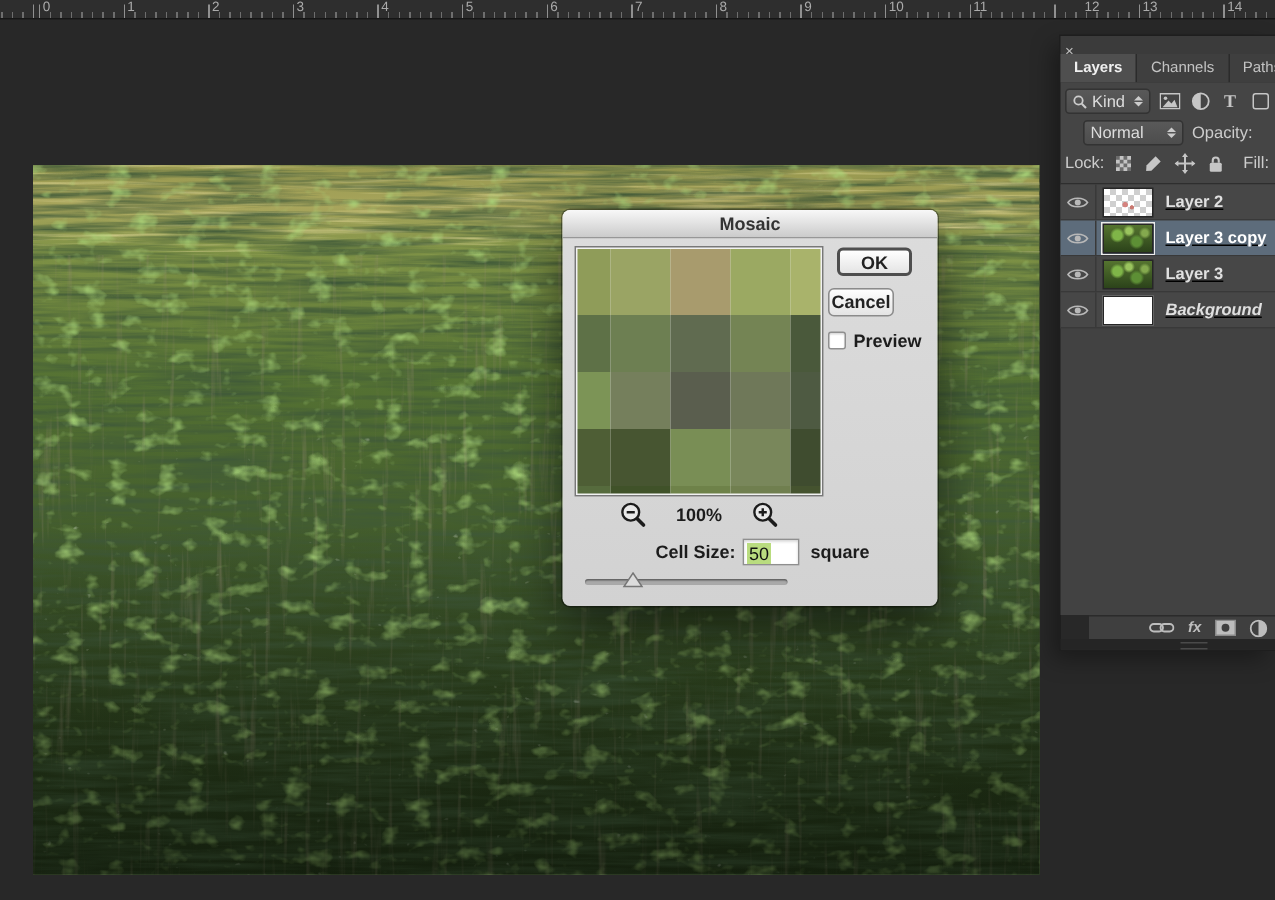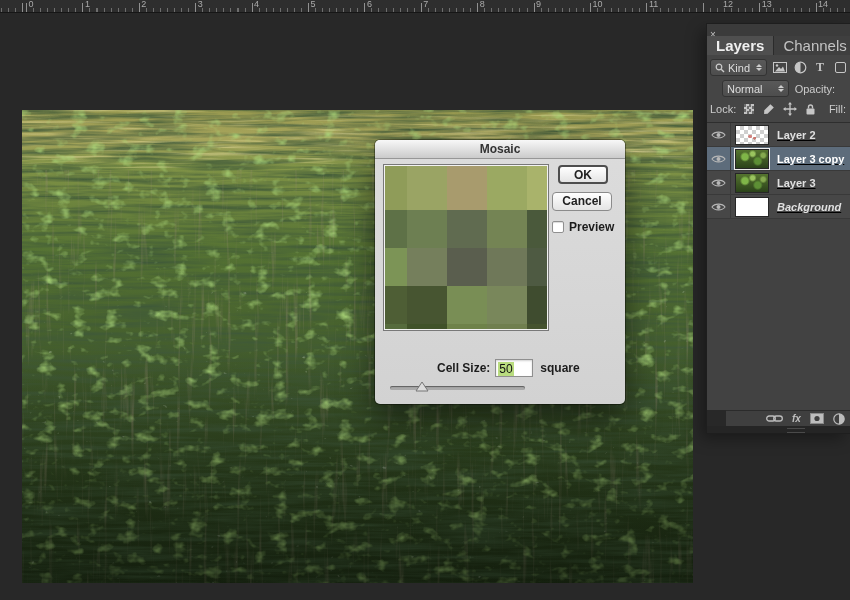--- a/index.html
+++ b/index.html
@@ -38,32 +38,32 @@
   .cellsize-input { width:38px; height:18px; margin-left:5px; background:#fff; border:1px solid #8f8f8f;
     box-shadow:inset 0 1px 2px rgba(0,0,0,.18); font-size:12px; line-height:16px; padding:1px 2px; color:#111; }
   .cellsize-input .sel { background:#b9dc7f; padding:0 1px; }
   .cell-unit { margin-left:7px; }
   .slider-track { position:absolute; left:15px; top:246px; width:135px; height:4px; background:#a9a9a9;
     border-radius:2px; box-shadow:inset 0 1px 1px rgba(0,0,0,.45); }
   .slider-thumb { position:absolute; left:40px; top:241px; width:14px; height:11px; cursor:pointer; }
   .btn { position:absolute; background:linear-gradient(#ffffff,#e4e4e4); border-radius:4px;
     font-size:12px; font-weight:700; color:#222; text-align:center; cursor:pointer; }
   .btn-ok { left:183px; top:25px; width:50px; height:19px; line-height:16px; border:2px solid #4e4e4e; }
-  .btn-cancel { left:177px; top:52px; width:60px; height:19px; line-height:17px; border:1px solid #8b8b8b; }
+  .btn-cancel { left:177px; top:52px; width:44px; height:19px; line-height:17px; border:1px solid #8b8b8b; }
   .chk-row { position:absolute; left:177px; top:80px; display:flex; align-items:center; gap:5px; }
   .checkbox { width:12px; height:12px; background:#fff; border:1px solid #909090; border-radius:2px;
     box-shadow:inset 0 1px 1px rgba(0,0,0,.15); cursor:pointer; }
 
   
   .panel { position:absolute; left:707px; top:24px; width:143px; height:409px;
     display:flex; flex-direction:column; box-shadow:0 0 0 1px #1e1e1e, -6px 6px 14px rgba(0,0,0,.35); }
   .panel-chrome { height:12px; background:#3b3b3b; padding-left:3px; }
   .panel-close { font-size:10px; line-height:10px; color:#c0c0c0; cursor:pointer; display:inline-block; }
   .tabs { height:19px; background:#353535; display:flex; }
-  .tab { padding:0 9px; font-size:15px; line-height:19px; color:#c3c3c3; background:#3f3f3f;
+  .tab { padding:0 9px; font-size:10px; line-height:19px; color:#c3c3c3; background:#3f3f3f;
     border-right:1px solid #2b2b2b; cursor:pointer; }
   .tab.active { background:#4f4f4f; color:#f0f0f0; font-weight:700; }
   .controls { background:#454545; border-bottom:1px solid #2e2e2e; padding:4px 3px 2px; }
   .dd { background:linear-gradient(#595959,#4d4d4d); border:1px solid #333; border-radius:3px;
     height:17px; display:flex; align-items:center; padding:0 4px; gap:3px; cursor:pointer; }
   .dd-label { font-size:11px; color:#ddd; flex:1; }
   .updown { display:flex; flex-direction:column; gap:1px; }
   .updown i { display:block; width:0; height:0; border-left:3px solid transparent; border-right:3px solid transparent; }
   .updown .u { border-bottom:3px solid #ccc; }
   .updown .d { border-top:3px solid #ccc; }
@@ -213,20 +213,34 @@
           <div style="background: rgb(121, 135, 91);"></div>
           <div style="background: rgb(63, 76, 47);"></div>
           <div style="background: rgb(86, 107, 61);"></div>
           <div style="background: rgb(64, 82, 41);"></div>
           <div style="background: rgb(110, 130, 73);"></div>
           <div style="background: rgb(112, 127, 79);"></div>
           <div style="background: rgb(69, 83, 47);"></div>
         </div>
     </div>
 
+    <div class="zoom-row">
+      <svg class="mag-btn" viewBox="0 0 18 18">
+        <circle cx="7.5" cy="7.5" r="5.6" fill="#e9e9e9" stroke="#1c1c1c" stroke-width="1.6"></circle>
+        <line x1="4.8" y1="7.5" x2="10.2" y2="7.5" stroke="#1c1c1c" stroke-width="1.6"></line>
+        <line x1="11.8" y1="11.8" x2="16" y2="16" stroke="#1c1c1c" stroke-width="2.4" stroke-linecap="round"></line>
+      </svg>
+      <span class="zoom-pct">100%</span>
+      <svg class="mag-btn" viewBox="0 0 18 18">
+        <circle cx="7.5" cy="7.5" r="5.6" fill="#e9e9e9" stroke="#1c1c1c" stroke-width="1.6"></circle>
+        <line x1="4.8" y1="7.5" x2="10.2" y2="7.5" stroke="#1c1c1c" stroke-width="1.6"></line>
+        <line x1="7.5" y1="4.8" x2="7.5" y2="10.2" stroke="#1c1c1c" stroke-width="1.6"></line>
+        <line x1="11.8" y1="11.8" x2="16" y2="16" stroke="#1c1c1c" stroke-width="2.4" stroke-linecap="round"></line>
+      </svg>
+    </div>
 
     <div class="cell-row">
       <span class="cell-label">Cell Size:</span>
       <div class="cellsize-input"><span class="sel">50</span></div>
       <span class="cell-unit">square</span>
     </div>
 
     <div class="slider-track"></div>
     <svg class="slider-thumb" viewBox="0 0 14 11">
       <path d="M7 1 L13 10 H1 Z" fill="#dcdcdc" stroke="#767676" stroke-width="1"></path>

